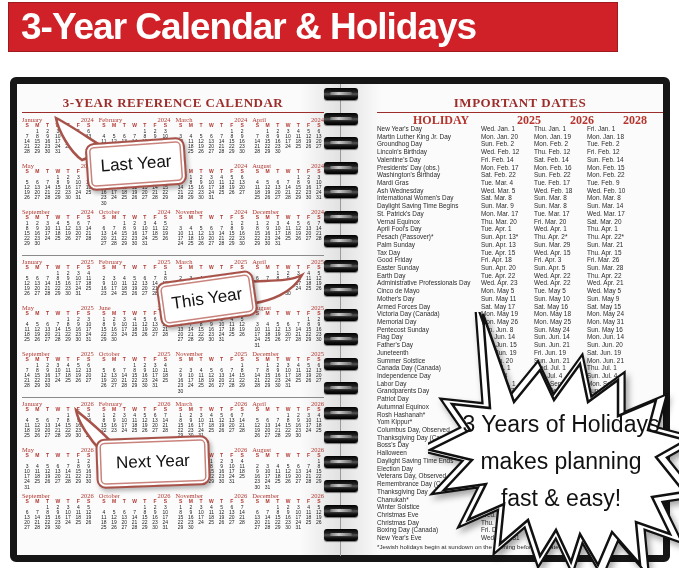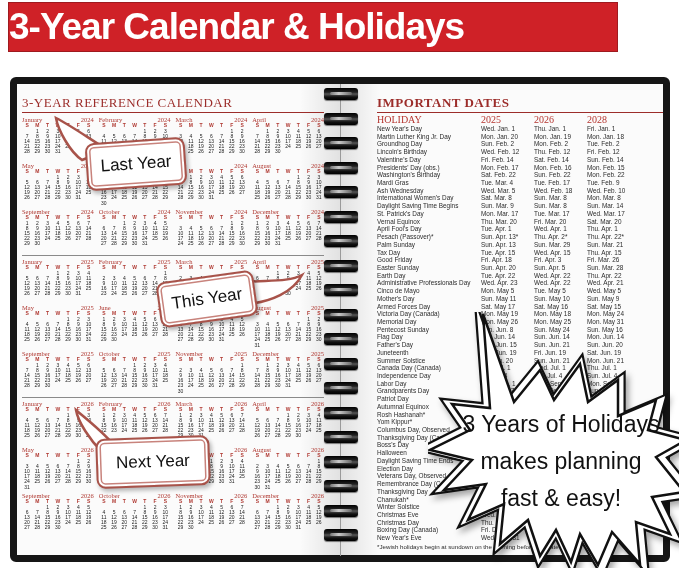--- a/index.html
+++ b/index.html
@@ -8,21 +8,21 @@
     background:#ffffff;font-family:"Liberation Sans",sans-serif;
   }
   
   .banner{
     position:absolute;left:8px;top:2px;width:610px;height:50px;
     background:#cf2127;border:1px solid #9e1a1f;box-sizing:border-box;
     display:flex;align-items:center;
   }
   .banner-title{
     color:#fff;font-size:37px;font-weight:bold;letter-spacing:-1px;
-    white-space:nowrap;
+    padding-left:12px;white-space:nowrap;
   }
   
   .book{
     position:absolute;left:10px;top:77px;width:660px;height:485px;
     background:#fbfbfb;border:7px solid #161616;border-radius:6px;
     box-sizing:border-box;
   }
   .gutter-shade-l{position:absolute;left:300px;top:84px;width:40px;height:472px;
     background:linear-gradient(to right,rgba(0,0,0,0) ,rgba(0,0,0,0.10));}
   .gutter-shade-r{position:absolute;left:341px;top:84px;width:40px;height:472px;
@@ -32,44 +32,44 @@
   .coil{
     width:34px;height:12px;margin:0 auto 12.5px auto;border-radius:3px;
     background:linear-gradient(to bottom,#000 0%,#222 35%,#555 50%,#111 75%,#000 100%);
     box-shadow:0 1px 1px rgba(0,0,0,.5);position:relative;
   }
   .coil:after{content:"";position:absolute;left:6px;top:4px;width:22px;height:3px;
     background:linear-gradient(to right,#777,#c9c9c9 40%,#666);border-radius:2px;}
   
   .page-left{position:absolute;left:22px;top:95px;width:302px;z-index:5;}
   .ref-title{
-    font-family:"Liberation Serif",serif;font-weight:normal;font-size:13px;
+    font-family:"Liberation Serif",serif;font-weight:bold;font-size:13px;
     color:#9c2d2a;letter-spacing:.5px;border-bottom:1.5px solid #9c2d2a;
-    padding-bottom:1px;margin-bottom:3px;
+    padding-bottom:1px;margin-bottom:3px;text-align:center;
   }
   .year-block{display:grid;grid-template-columns:repeat(4,1fr);column-gap:5px;
     grid-auto-rows:44px;row-gap:2px;}
   .year-block + .year-block{border-top:1px solid #8a8a8a;margin-top:3px;padding-top:2px;}
   .mini-month{overflow:visible;}
   .mm-head{display:flex;justify-content:space-between;
     font-family:"Liberation Serif",serif;color:#b03a33;font-size:6.5px;line-height:7px;}
   .mm-dow{display:grid;grid-template-columns:repeat(7,1fr);
     color:#b03a33;font-size:5px;line-height:5.5px;font-weight:bold;text-align:center;}
   .mm-days{display:grid;grid-template-columns:repeat(7,1fr);
     color:#222;font-size:5px;line-height:5.2px;text-align:center;}
   
   .page-right{position:absolute;left:377px;top:95px;width:286px;z-index:5;}
   .imp-title{
     font-family:"Liberation Serif",serif;font-weight:bold;font-size:13px;
-    color:#9c2d2a;letter-spacing:.5px;text-align:left;
+    color:#9c2d2a;letter-spacing:.5px;text-align:center;
     border-bottom:1.5px solid #9c2d2a;padding-bottom:1px;margin-bottom:2px;
   }
   .hol-grid{display:grid;grid-template-columns:104px 53px 53px 56px;}
-  .hol-head{font-family:"Liberation Serif",serif;color:#b5342e;font-size:10px;
-    line-height:10px;font-weight:normal;}
+  .hol-head{font-family:"Liberation Serif",serif;color:#b5342e;font-size:12px;
+    line-height:10px;font-weight:bold;margin-left:36px;}
   .hol-rows{display:grid;grid-template-columns:104px 53px 53px 56px;
     grid-auto-rows:7.72px;font-size:6.4px;line-height:7.7px;color:#2b2b2b;}
   .hol-rows .cell{white-space:nowrap;overflow:visible;}
   .footnote{font-size:6.2px;color:#2b2b2b;margin-top:1px;}
   
   .callout{
     position:absolute;background:#fff;border:2px solid #a8534a;border-radius:9px;
     box-shadow:inset 0 0 0 2px #fff,inset 0 0 0 3.5px #c8837c,2px 3px 4px rgba(0,0,0,.28);
     display:flex;align-items:center;justify-content:center;
     font-size:17px;color:#111;z-index:40;

